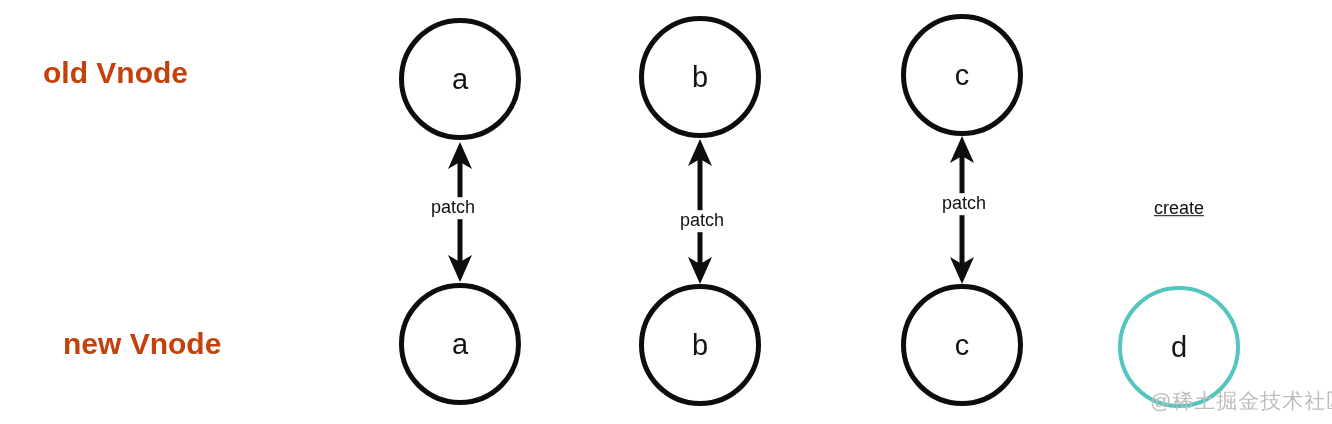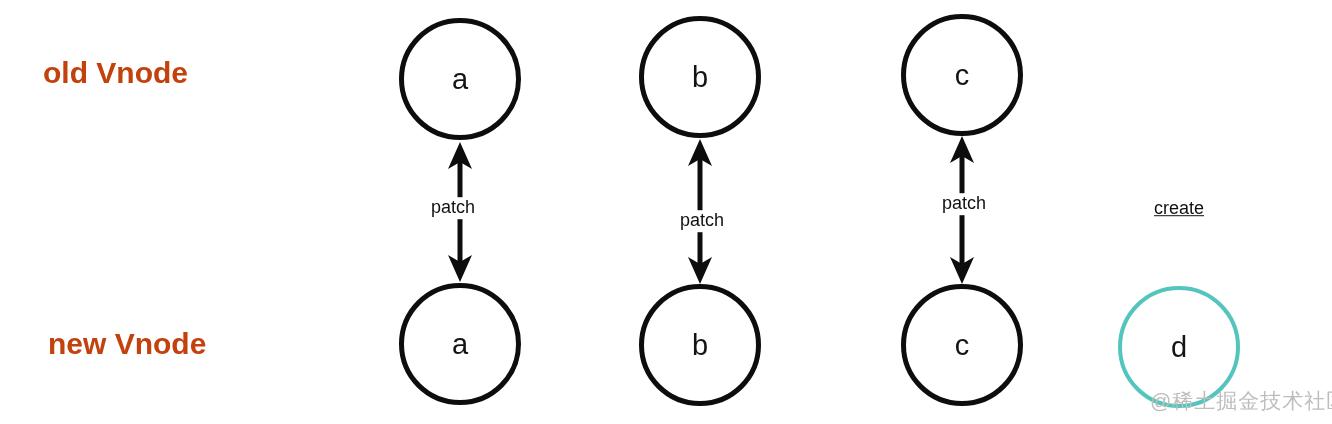--- a/index.html
+++ b/index.html
@@ -11,21 +11,21 @@
     overflow:hidden;
   }
   .row-label {
     position:absolute;
     font-weight:700;
     font-size:30px;
     color:#c2410c;
     white-space:nowrap;
   }
   #old-row-label { left:43px; top:56px; }
-  #new-row-label { left:48px; top:327px; }
+  #new-row-label { left:63px; top:327px; }
 
   .node {
     position:absolute;
     width:122px; height:122px;
     box-sizing:border-box;
     border:5px solid #0d0d0d;
     border-radius:50%;
     background:#ffffff;
     display:flex; align-items:center; justify-content:center;
     font-size:29px; color:#141414;

